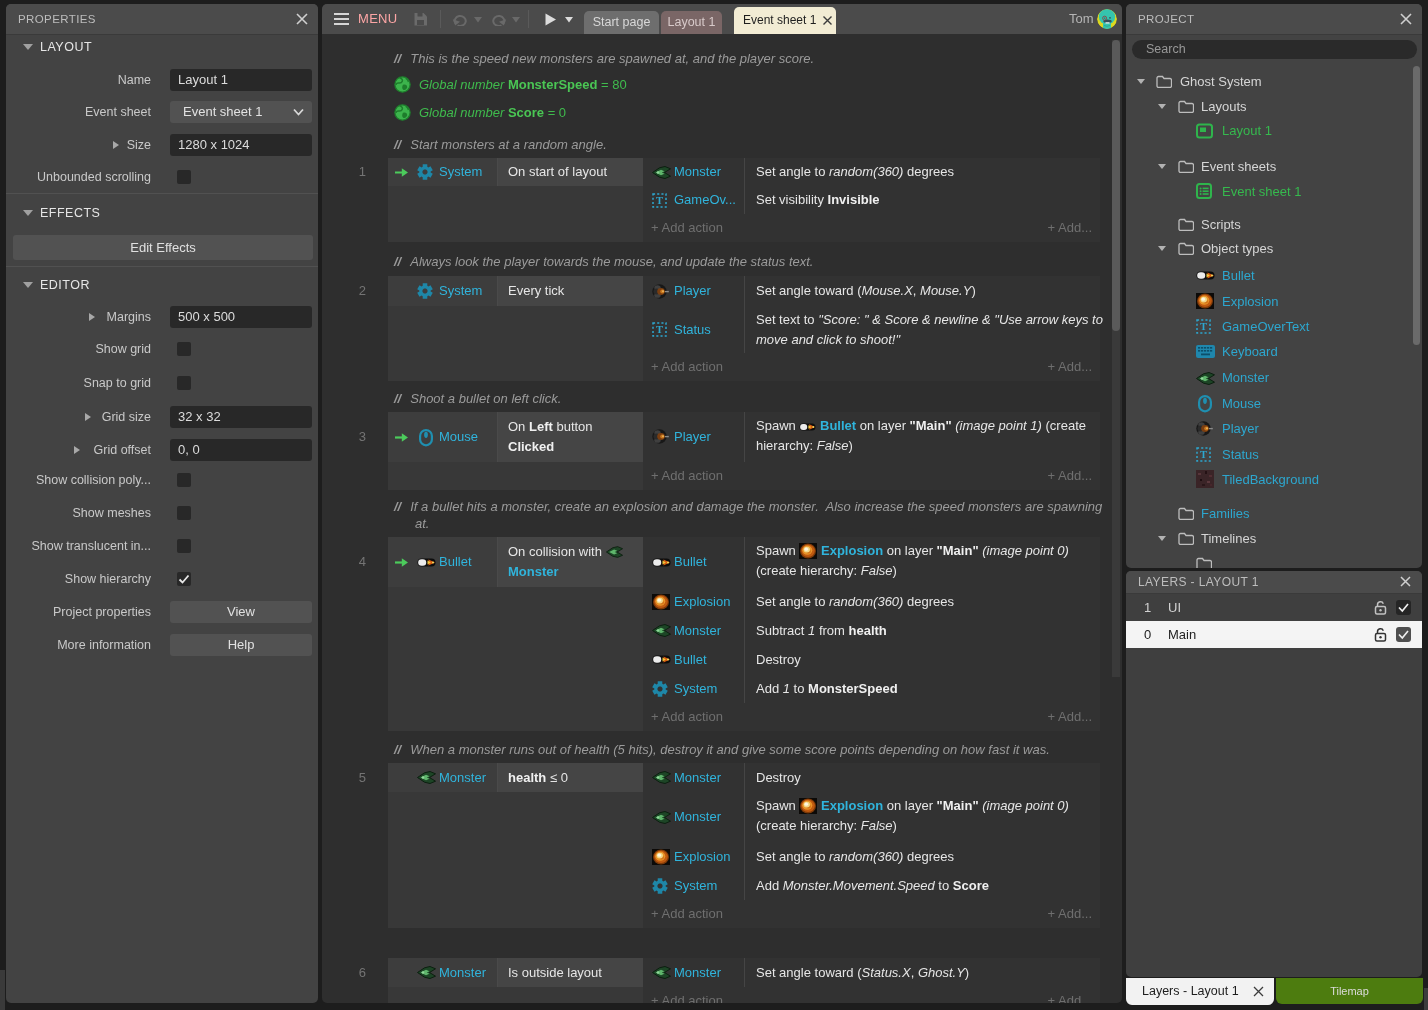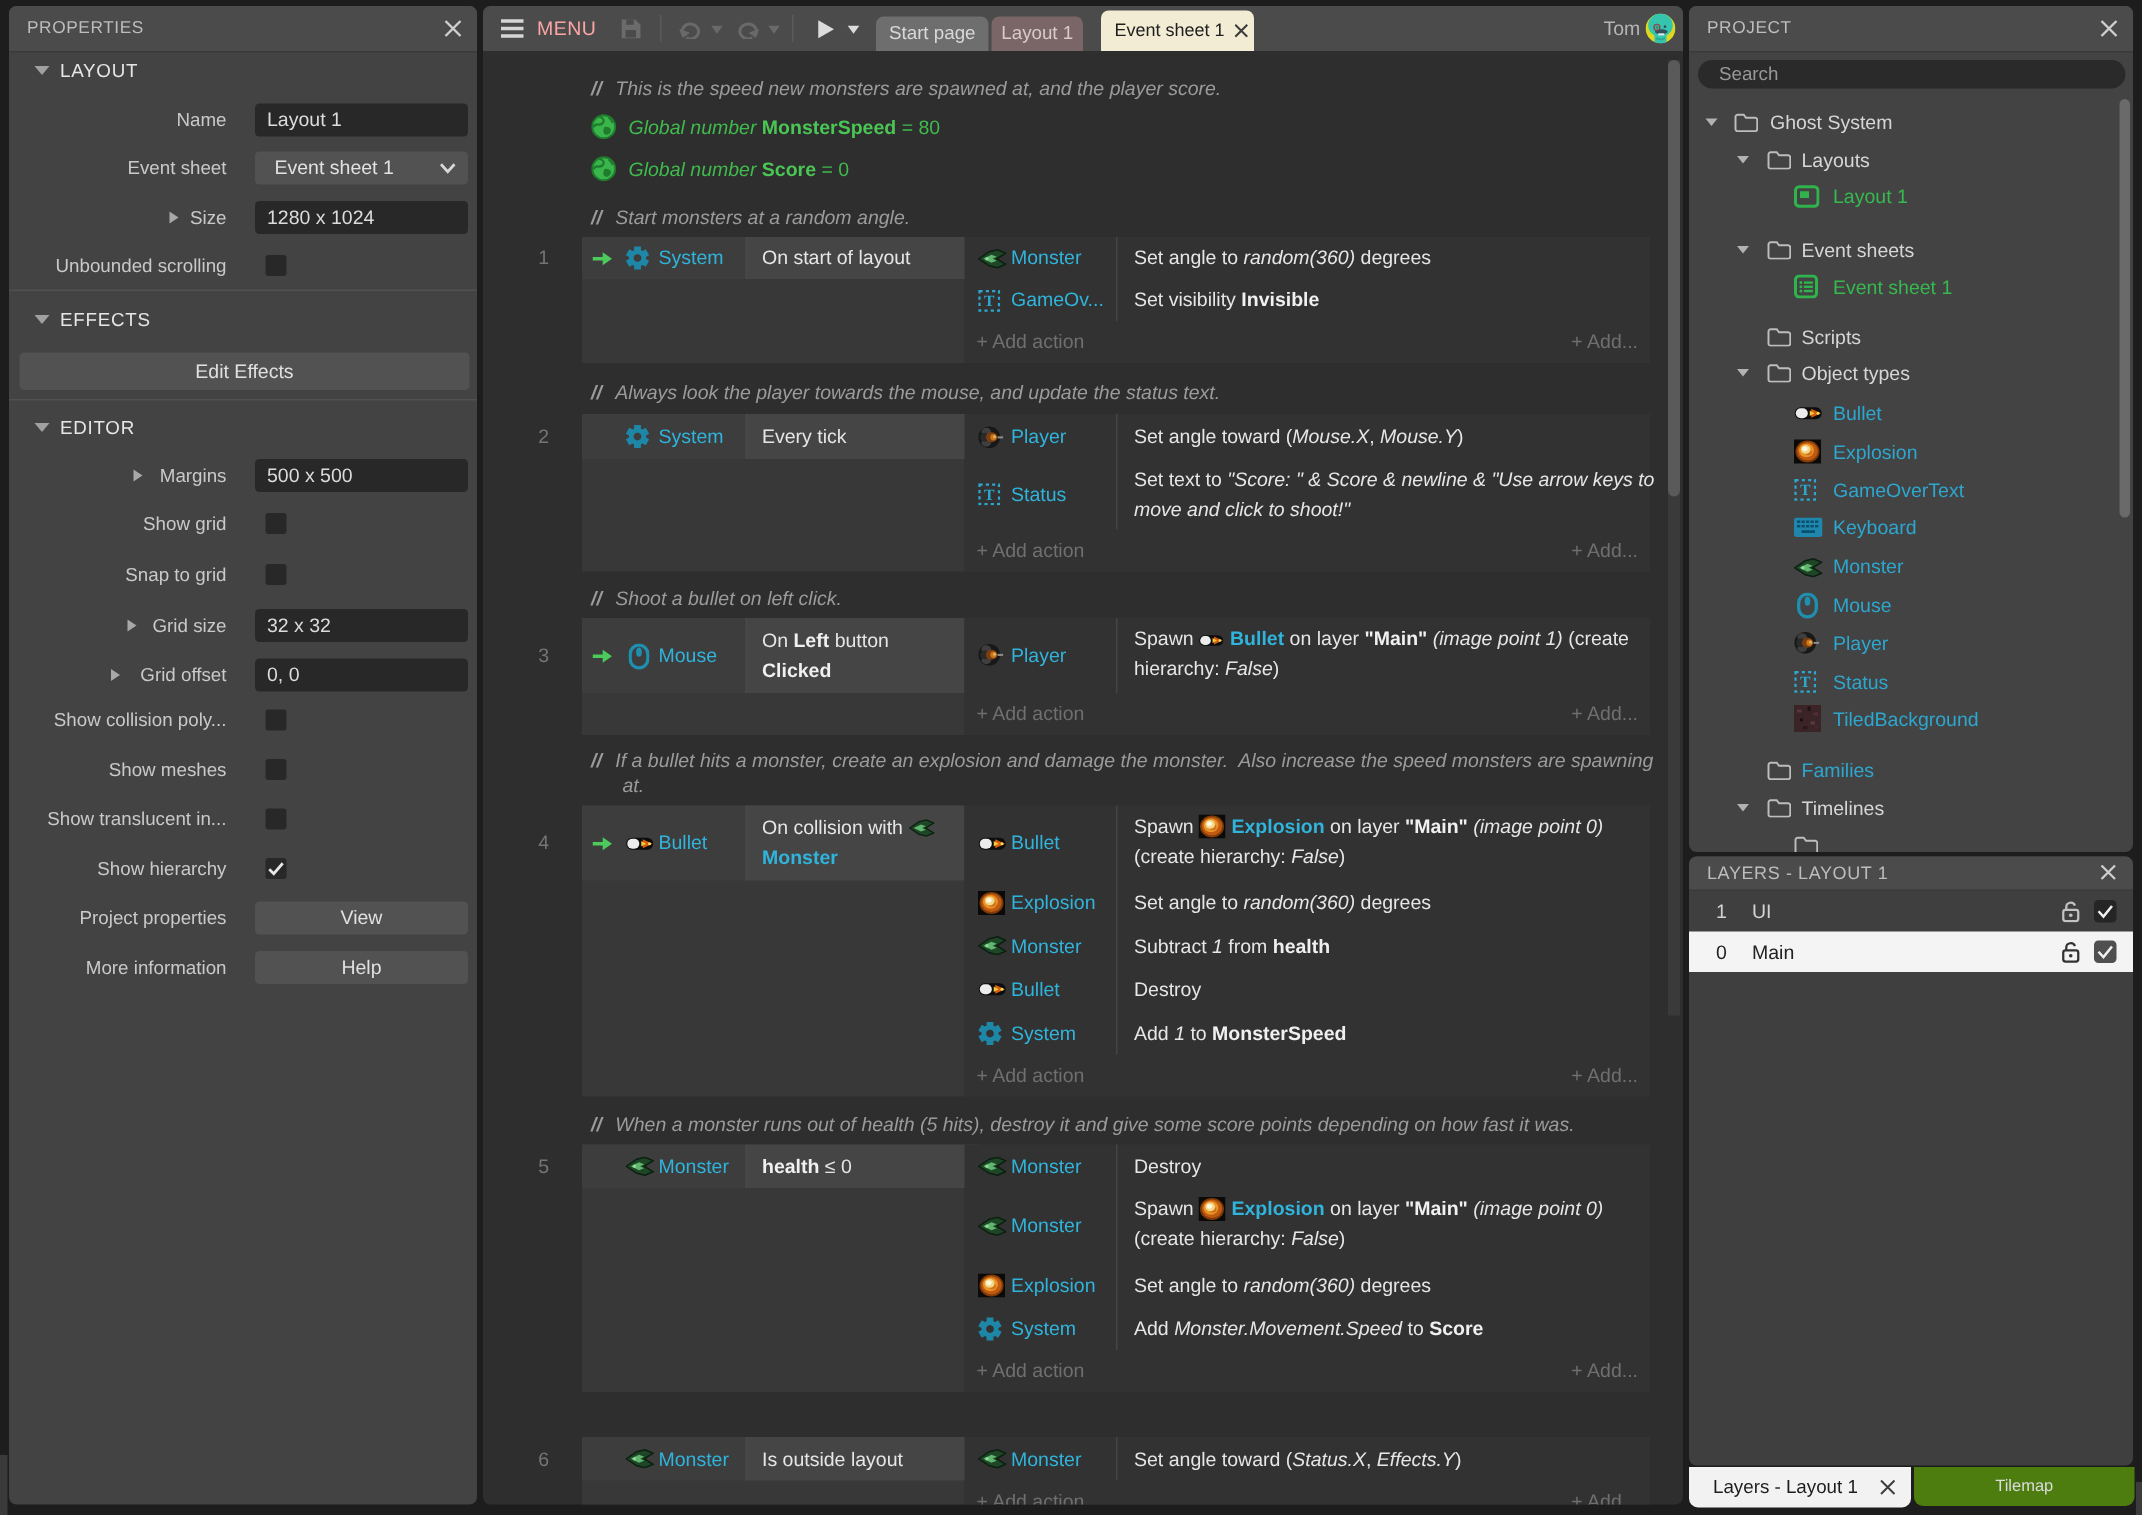--- a/index.html
+++ b/index.html
@@ -539,21 +539,21 @@
   <div class="actzone">
     <div class="arow" style="top:0;height:29px;">
       <div class="aicon">
               <svg class="aobj" style="top:8px;" width="19" height="13" viewBox="0 0 19 13">
                 <path d="M0.5 6.5 L7.5 1.8 L13 0.5 L18.5 2.8 L12.5 6.5 L18.5 10.2 L13 12.5 L7.5 11.2 Z" fill="#1d4526" stroke="#0c1f10" stroke-width="1"></path>
                 <path d="M3.5 6.5 L9 3.8 L12.5 5.2 L9.8 6.5 L12.5 7.8 L9 9.2 Z" fill="#5fb66c"></path>
                 <circle cx="6" cy="6.5" r="1.2" fill="#8fd69a"></circle>
               </svg>
               <span class="aname" style="line-height:29px;">Monster</span>
             </div>
-      <div class="atext" style="line-height:29px;">Set angle toward (<i class="pm">Status.X</i>, <i class="pm">Effects.Y</i>)</div>
+      <div class="atext" style="line-height:29px;">Set angle toward (<i class="pm">Status.X</i>, <i class="pm">Ghost.Y</i>)</div>
     </div>
     <div class="addrow" style="top:29px;height:28px;line-height:28px;"><span style="margin-left:8px;">+ Add action</span><span style="position:absolute;right:8px;">+ Add...</span></div>
   </div>
 </div>
   </div>
   <div style="position:absolute;right:2px;top:36px;width:8px;height:637px;background:#3a3a3a;"></div>
     <div id="esb" style="position:absolute;right:2px;top:36px;width:8px;height:291px;background:#5a5a5a;border-radius:4px;"></div>
 </div>
 
 <div class="panel" id="project" style="left:1126px;top:4px;width:296px;height:564px;">

